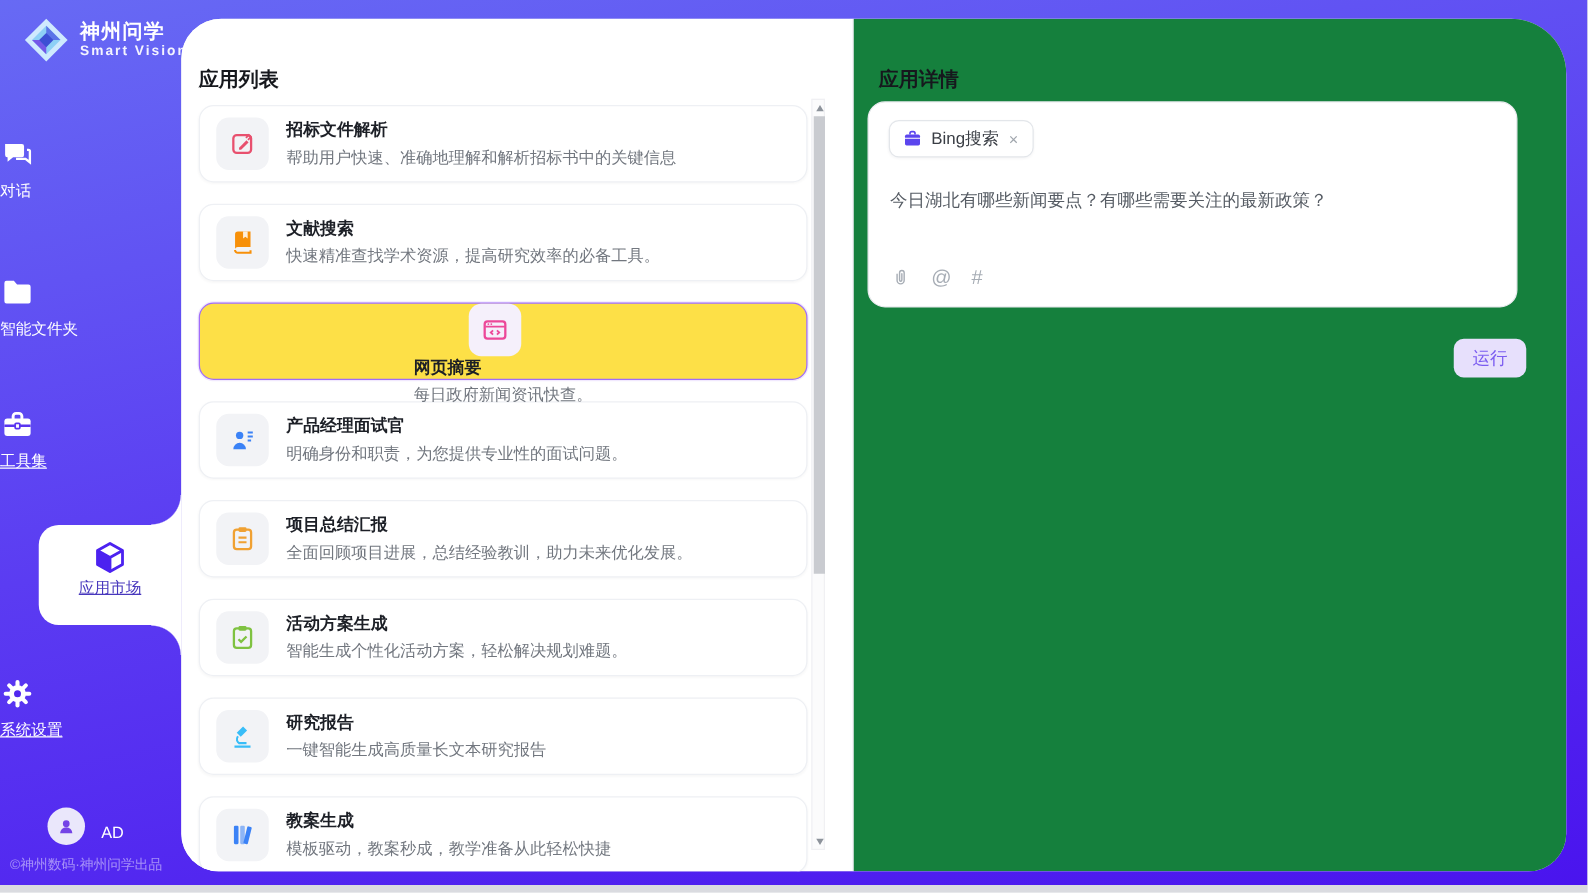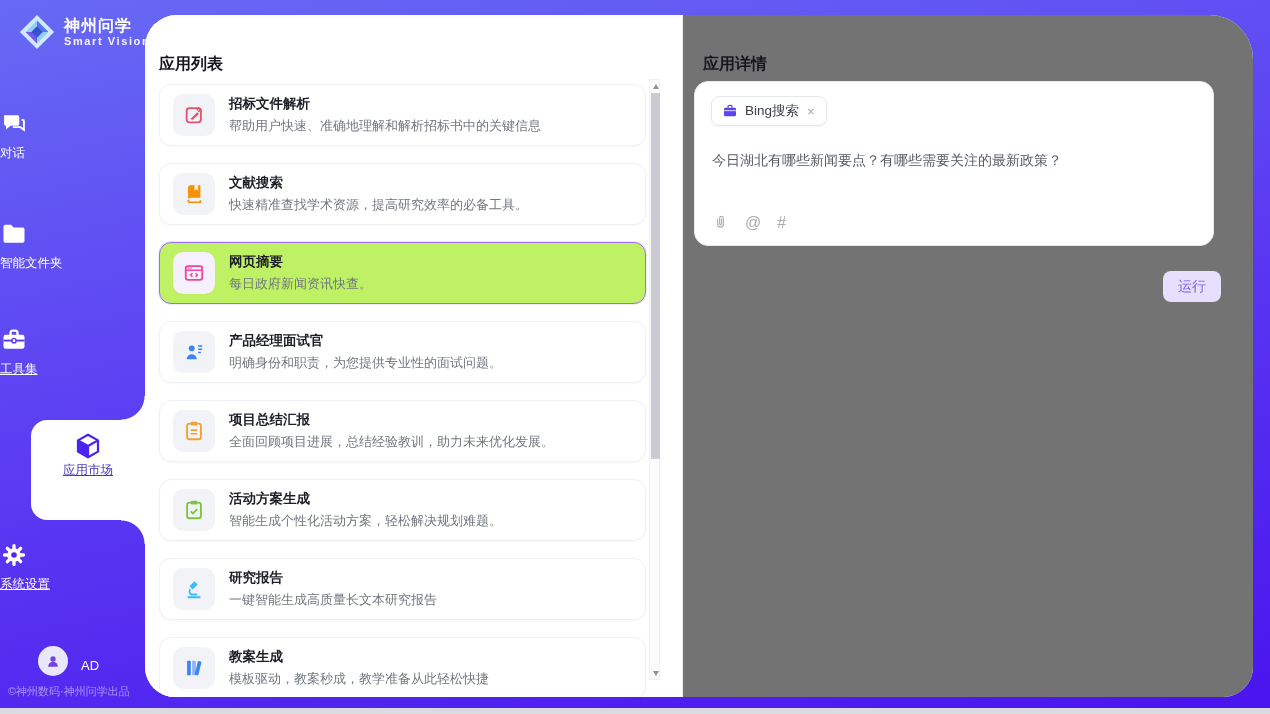--- a/index.html
+++ b/index.html
@@ -13,21 +13,21 @@
   .logo { position:absolute; left:18px; top:13px; display:flex; align-items:center; gap:8px; }
   .logo-text .name { color:#fff; font-size:16px; font-weight:bold; letter-spacing:1px; line-height:18px; }
   .logo-text .sub  { color:rgba(255,255,255,.92); font-size:11px; letter-spacing:1.6px;font-weight:bold; }
 
   .nav-item { position:absolute; left:0; width:145px; text-align:left; color:#fff; cursor:pointer; }
   .nav-item .nico { display:block; height:30px; }
   .nav-item .nlabel { font-size:12.5px; margin-top:5px; }
   .u { text-decoration:underline; }
 
   
-  .active-tab { position:absolute; left:31px; top:420px; width:114px; height:100px;
+  .active-tab { position:absolute; left:31px; top:420px; width:114px; height:80px;
                 background:#fff; border-radius:16px 0 0 16px; text-align:center; cursor:pointer; }
   .active-tab::before { content:""; position:absolute; right:0; top:-24px; width:24px; height:24px;
      background:radial-gradient(circle 24px at 0 0, rgba(0,0,0,0) 23px, #fff 24px); }
   .active-tab::after  { content:""; position:absolute; right:0; bottom:-24px; width:24px; height:24px;
      background:radial-gradient(circle 24px at 0 100%, rgba(0,0,0,0) 23px, #fff 24px); }
   .active-tab .nico { display:block; height:34px; padding-top:11px; }
   .active-tab .nlabel { font-size:12.5px; color:#4838bd; margin-top:8px; }
 
   .user { position:absolute; left:38px; top:646px; display:flex; align-items:center; gap:13px; cursor:pointer; }
   .avatar { width:30px; height:30px; border-radius:50%; background:#eae7fb; display:flex; align-items:center; justify-content:center; }
@@ -38,39 +38,39 @@
   .panel { position:absolute; left:145px; top:15px; width:1108px; height:682px;
            background:#f4f5f7; border-radius:32px 44px 30px 30px; overflow:hidden; display:flex; }
 
   
   .list-panel { width:538px; background:#fff; position:relative; border-right:1px solid #ececf1; flex:none; }
   .panel-header { font-size:16px; font-weight:bold; color:#16181d; }
   .list-panel .panel-header { position:absolute; left:14px; top:39px; }
   .cards { position:absolute; left:14px; top:69px; width:487px; }
   .card { height:62px; margin-bottom:17px; background:#fff; border:1px solid #eef0f4; border-radius:12px;
           display:flex; align-items:center; padding:0 13px; cursor:pointer; box-shadow:0 1px 2px rgba(20,20,40,.03); }
-  .card.selected { background:#bef264; border:1.5px solid #a06df8; box-shadow:0 0 0 1px rgba(160,109,248,.15); }
+  .card.selected { background:#fde047; border:1.5px solid #a06df8; box-shadow:0 0 0 1px rgba(160,109,248,.15);flex-direction:column; }
   .app-ic { width:42px; height:42px; border-radius:10px; background:#f2f3f6; flex:none;
             display:flex; align-items:center; justify-content:center; margin-right:14px; }
   .card.selected .app-ic { background:#f5f0fb; }
   .card-txt { display:flex; flex-direction:column; gap:4px; }
   .card-title { font-size:13.5px; font-weight:bold; color:#1c1f26; }
   .card-desc { font-size:13px; color:#72777f; }
 
   
   .scrollbar { position:absolute; left:504px; top:64px; width:11px; height:601px;
                background:#fbfbfc; border:1px solid #f0f0f3; }
   .sb-up, .sb-down { position:absolute; left:1px; width:9px; height:12px; display:flex; align-items:center; justify-content:center; }
   .sb-up { top:0; } .sb-down { bottom:0; }
   .tri-up { width:0; height:0; border-left:3.5px solid transparent; border-right:3.5px solid transparent; border-bottom:5px solid #8d939b; }
   .tri-down { width:0; height:0; border-left:3.5px solid transparent; border-right:3.5px solid transparent; border-top:5px solid #8d939b; }
   .sb-thumb { position:absolute; left:1px; top:13px; width:9px; height:366px; background:#c9cbd0; }
 
   
-  .detail-panel { flex:1; position:relative; background:#737373; }
+  .detail-panel { flex:1; position:relative; background:#15803d; }
   .detail-panel .panel-header { position:absolute; left:20px; top:39px; }
   .detail-card { position:absolute; left:11px; top:66px; width:520px; height:165px;
                  background:#fff; border:1px solid #e9eaee; border-radius:14px; }
   .chip { position:absolute; left:16px; top:14px; height:30px; display:inline-flex; align-items:center; gap:7px;
           padding:0 10px; background:#fff; border:1px solid #e3e6ea; border-radius:8px; box-shadow:0 1px 2px rgba(20,20,40,.04); }
   .chip-label { font-size:13.5px; color:#3a3e45; }
   .chip-close { font-size:13px; color:#a0a6ad; cursor:pointer; padding:0 1px; }
   .query { position:absolute; left:17px; top:70px; width:480px; font-size:14px; color:#565c64; cursor:text; }
   .composer { position:absolute; left:17px; top:132px; display:flex; align-items:center; gap:16px; color:#a7adb5; }
   .composer .glyph { font-size:16px; line-height:16px; cursor:pointer; }

